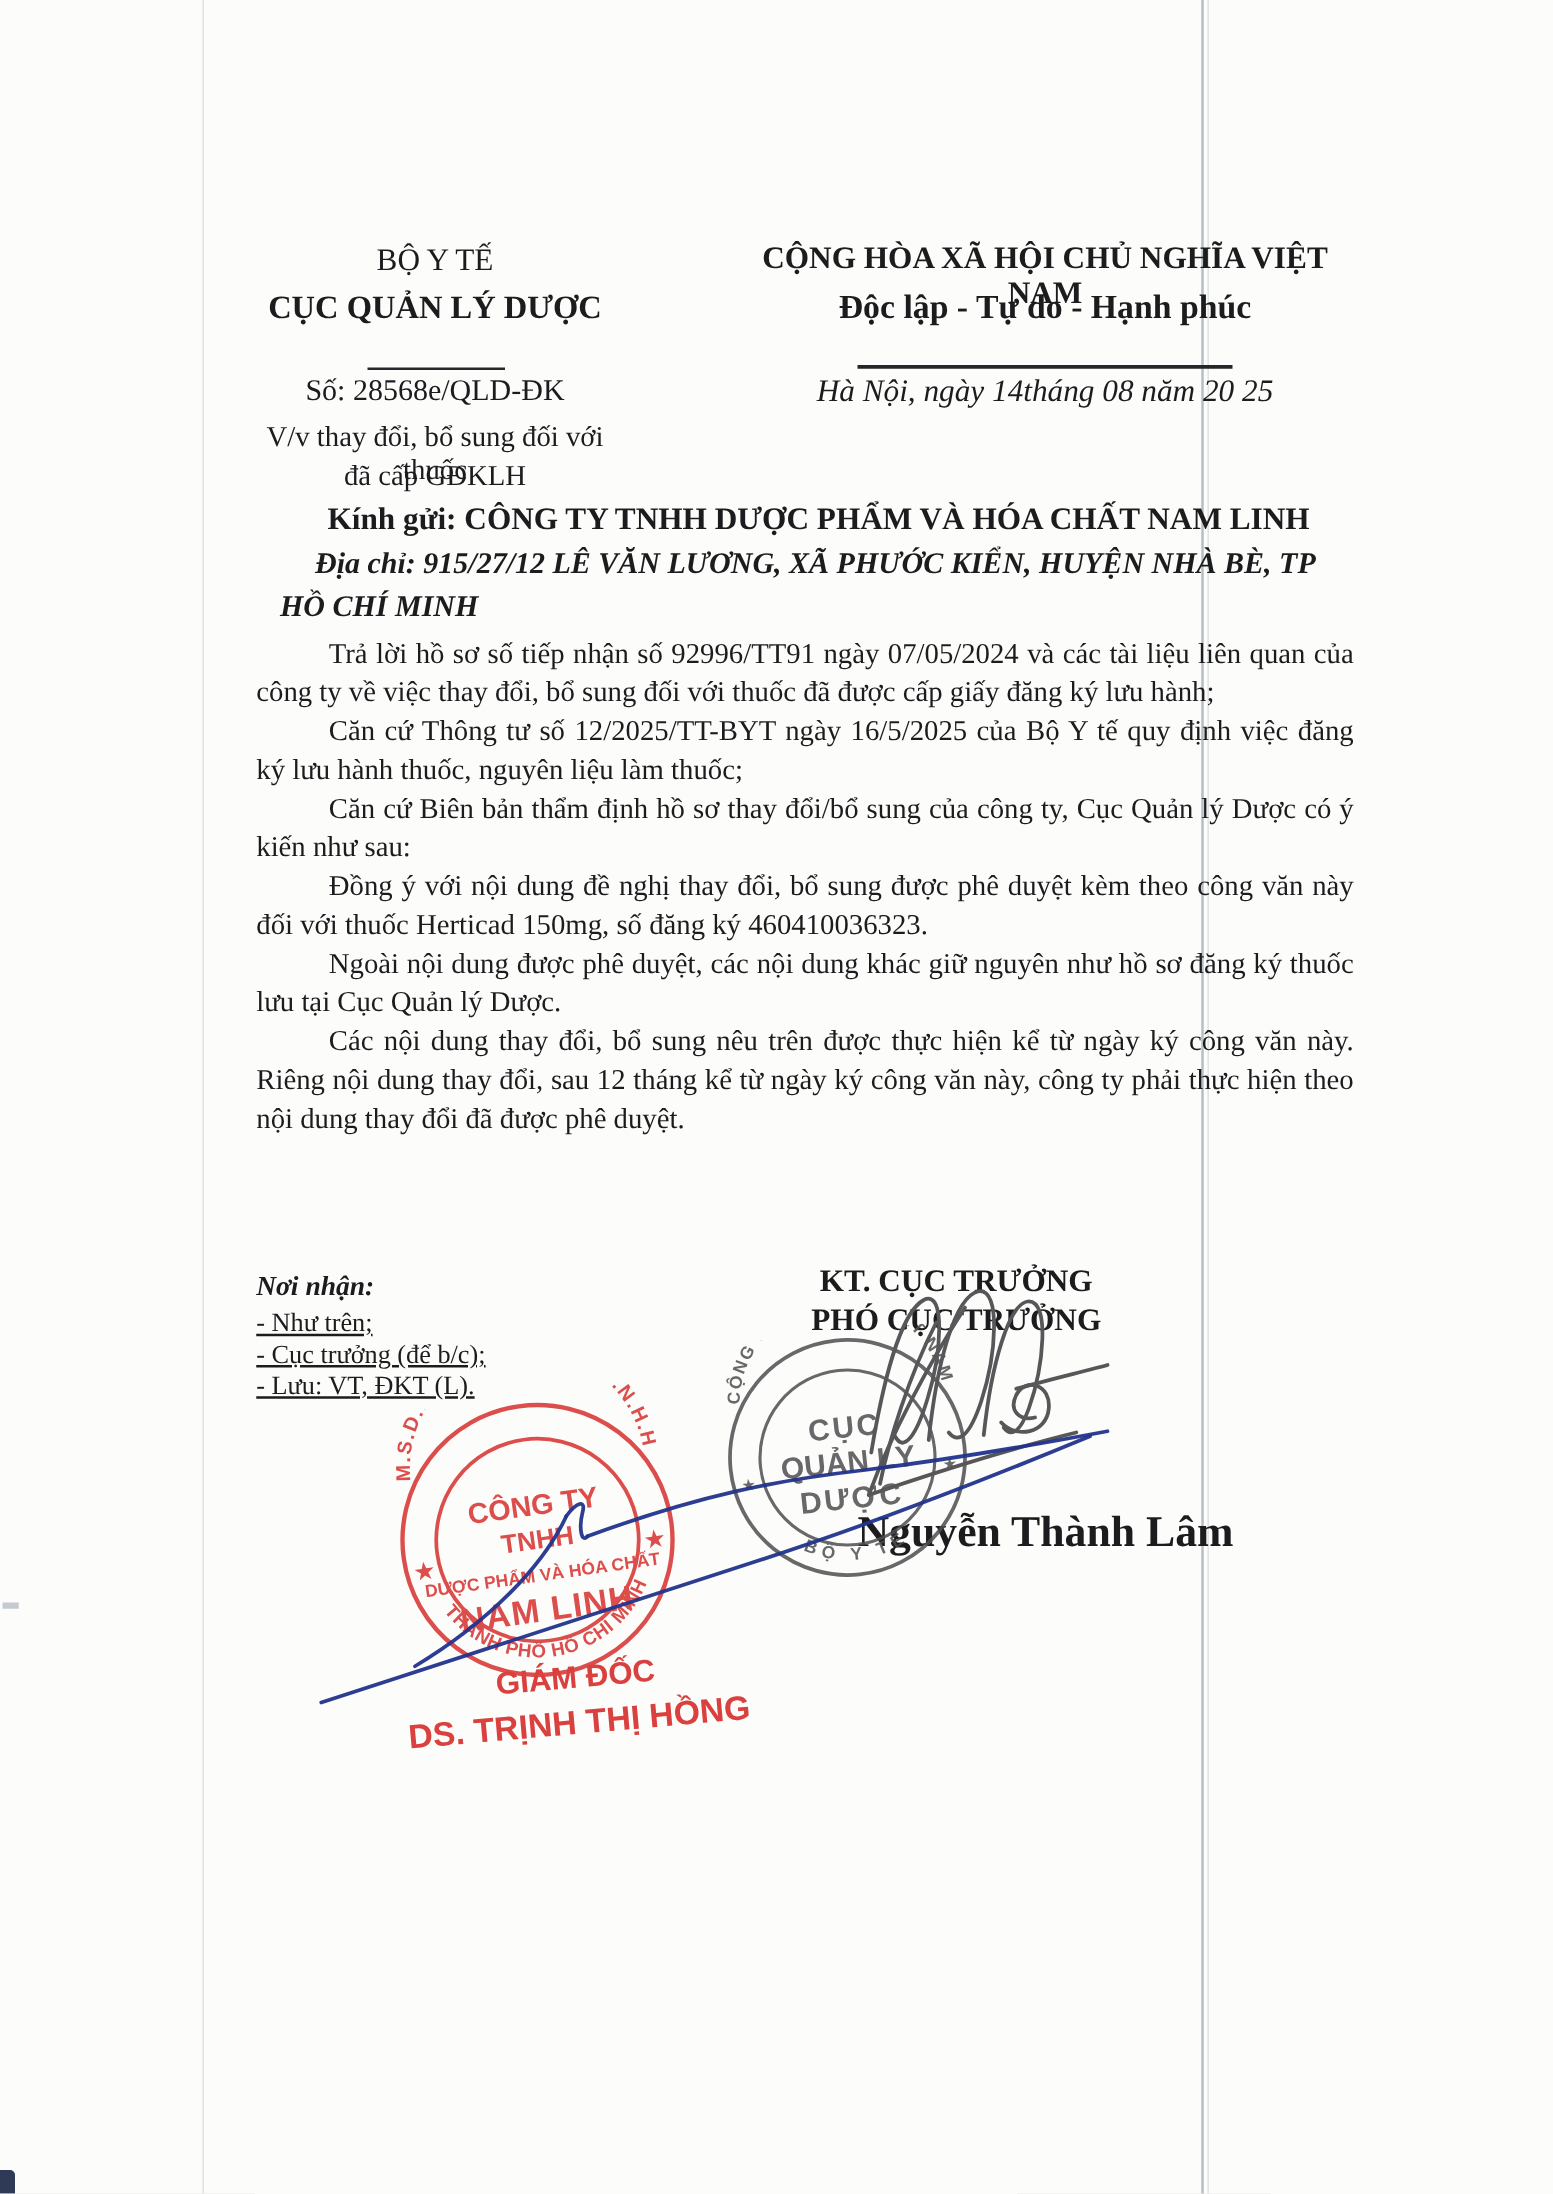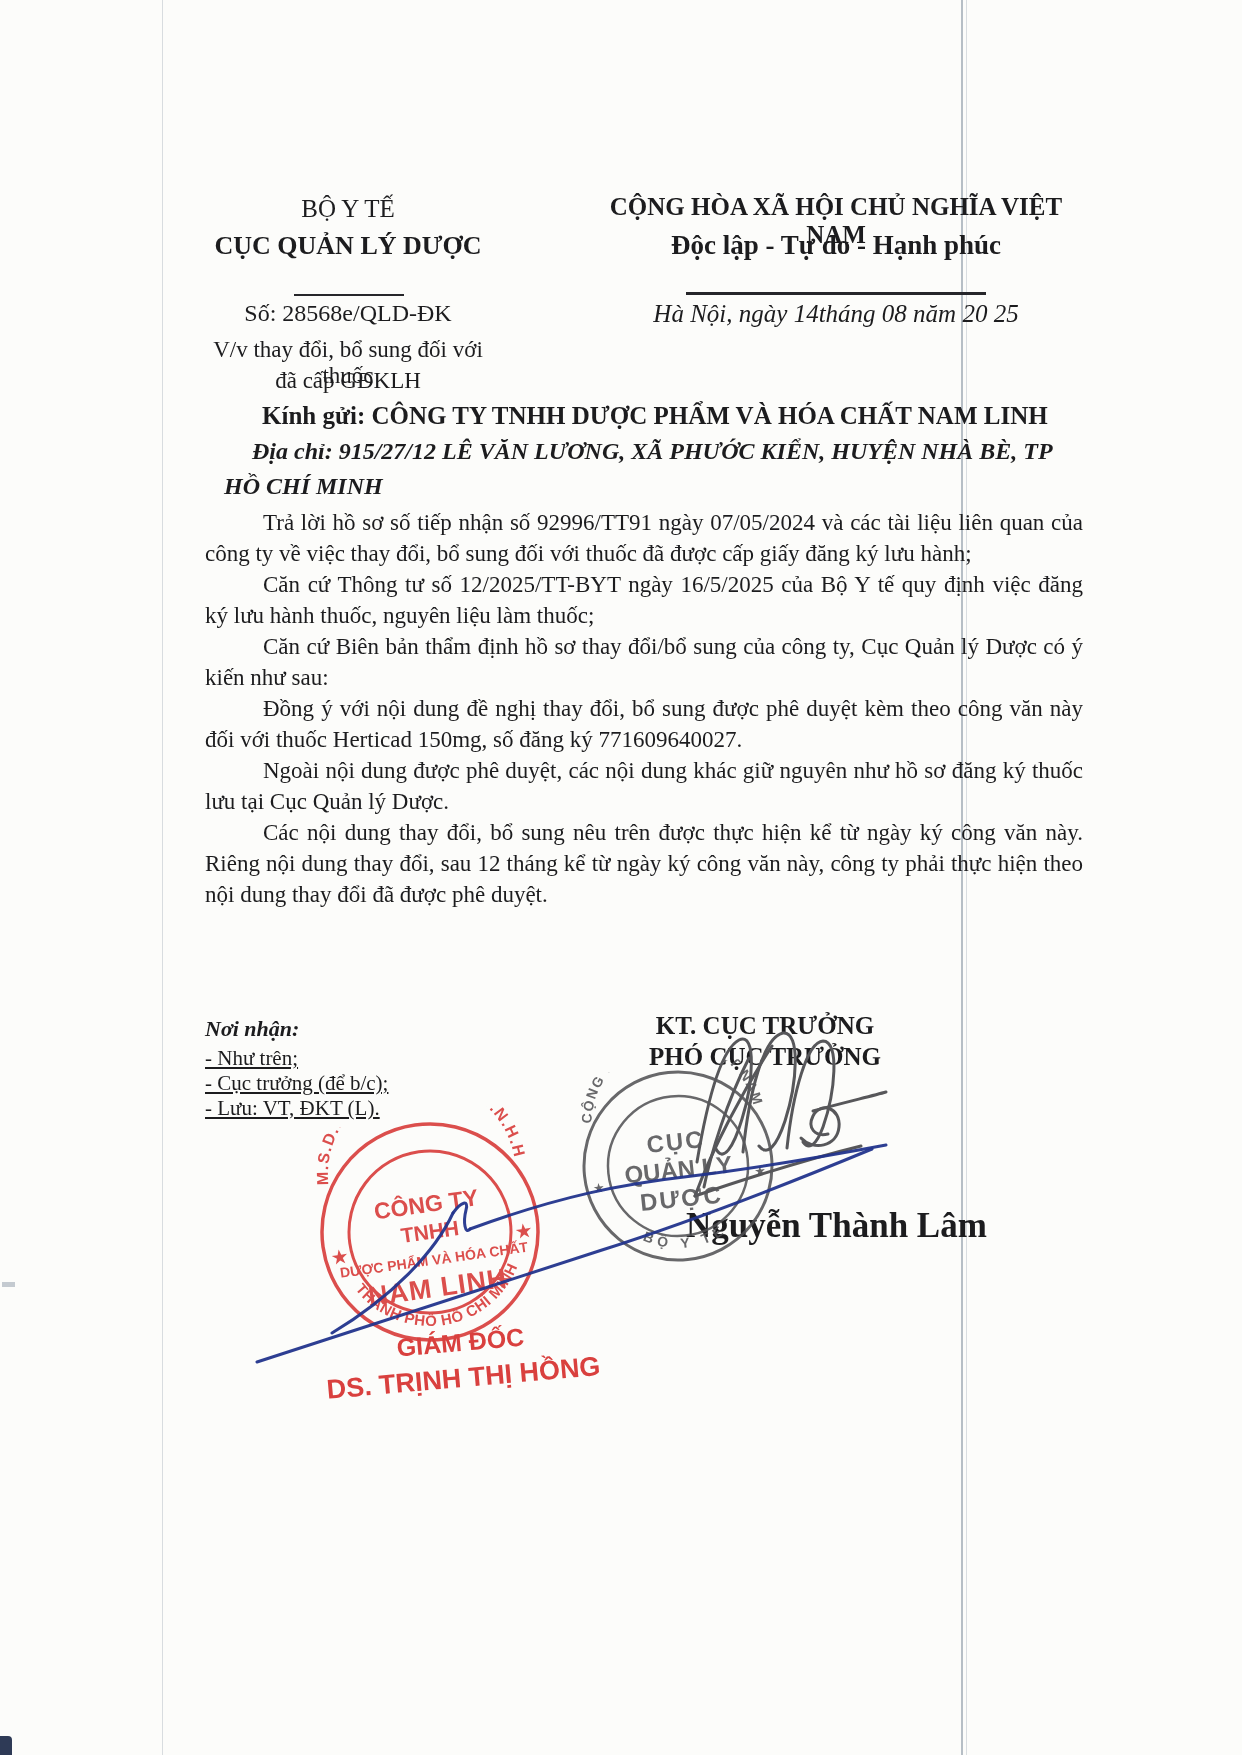--- a/index.html
+++ b/index.html
@@ -65,21 +65,21 @@
   <div class="abs ctr hr-line i" style="top:300px;font-size:25px;">Hà Nội, ngày 14tháng 08 năm 20 25</div>
 
   <div class="abs recip b" style="top:402px;font-size:25px;padding-left:38px;">Kính gửi: CÔNG TY TNHH DƯỢC PHẨM VÀ HÓA CHẤT NAM LINH</div>
   <div class="abs recip b i" style="top:438px;font-size:24px;padding-left:28px;">Địa chỉ: 915/27/12 LÊ VĂN LƯƠNG, XÃ PHƯỚC KIỂN, HUYỆN NHÀ BÈ, TP</div>
   <div class="abs recip b i" style="top:473px;font-size:24px;">HỒ CHÍ MINH</div>
 
   <div class="abs" id="body-text">
     <p>Trả lời hồ sơ số tiếp nhận số 92996/TT91 ngày 07/05/2024 và các tài liệu liên quan của công ty về việc thay đổi, bổ sung đối với thuốc đã được cấp giấy đăng ký lưu hành;</p>
     <p>Căn cứ Thông tư số 12/2025/TT-BYT ngày 16/5/2025 của Bộ Y tế quy định việc đăng ký lưu hành thuốc, nguyên liệu làm thuốc;</p>
     <p>Căn cứ Biên bản thẩm định hồ sơ thay đổi/bổ sung của công ty, Cục Quản lý Dược có ý kiến như sau:</p>
-    <p>Đồng ý với nội dung đề nghị thay đổi, bổ sung được phê duyệt kèm theo công văn này đối với thuốc Herticad 150mg, số đăng ký 771609640027.</p>
+    <p>Đồng ý với nội dung đề nghị thay đổi, bổ sung được phê duyệt kèm theo công văn này đối với thuốc Herticad 150mg, số đăng ký 460410036323.</p>
     <p>Ngoài nội dung được phê duyệt, các nội dung khác giữ nguyên như hồ sơ đăng ký thuốc lưu tại Cục Quản lý Dược.</p>
     <p>Các nội dung thay đổi, bổ sung nêu trên được thực hiện kể từ ngày ký công văn này. Riêng nội dung thay đổi, sau 12 tháng kể từ ngày ký công văn này, công ty phải thực hiện theo nội dung thay đổi đã được phê duyệt.</p>
   </div>
 
   <div class="abs fl b i" style="top:1016px;font-size:22px;">Nơi nhận:</div>
   <div class="abs fl" style="top:1046px;">
     <div class="noi-nhan-item">- Như trên;</div>
     <div class="noi-nhan-item">- Cục trưởng (để b/c);</div>
     <div class="noi-nhan-item">- Lưu: VT, ĐKT (L).</div>
   </div>

